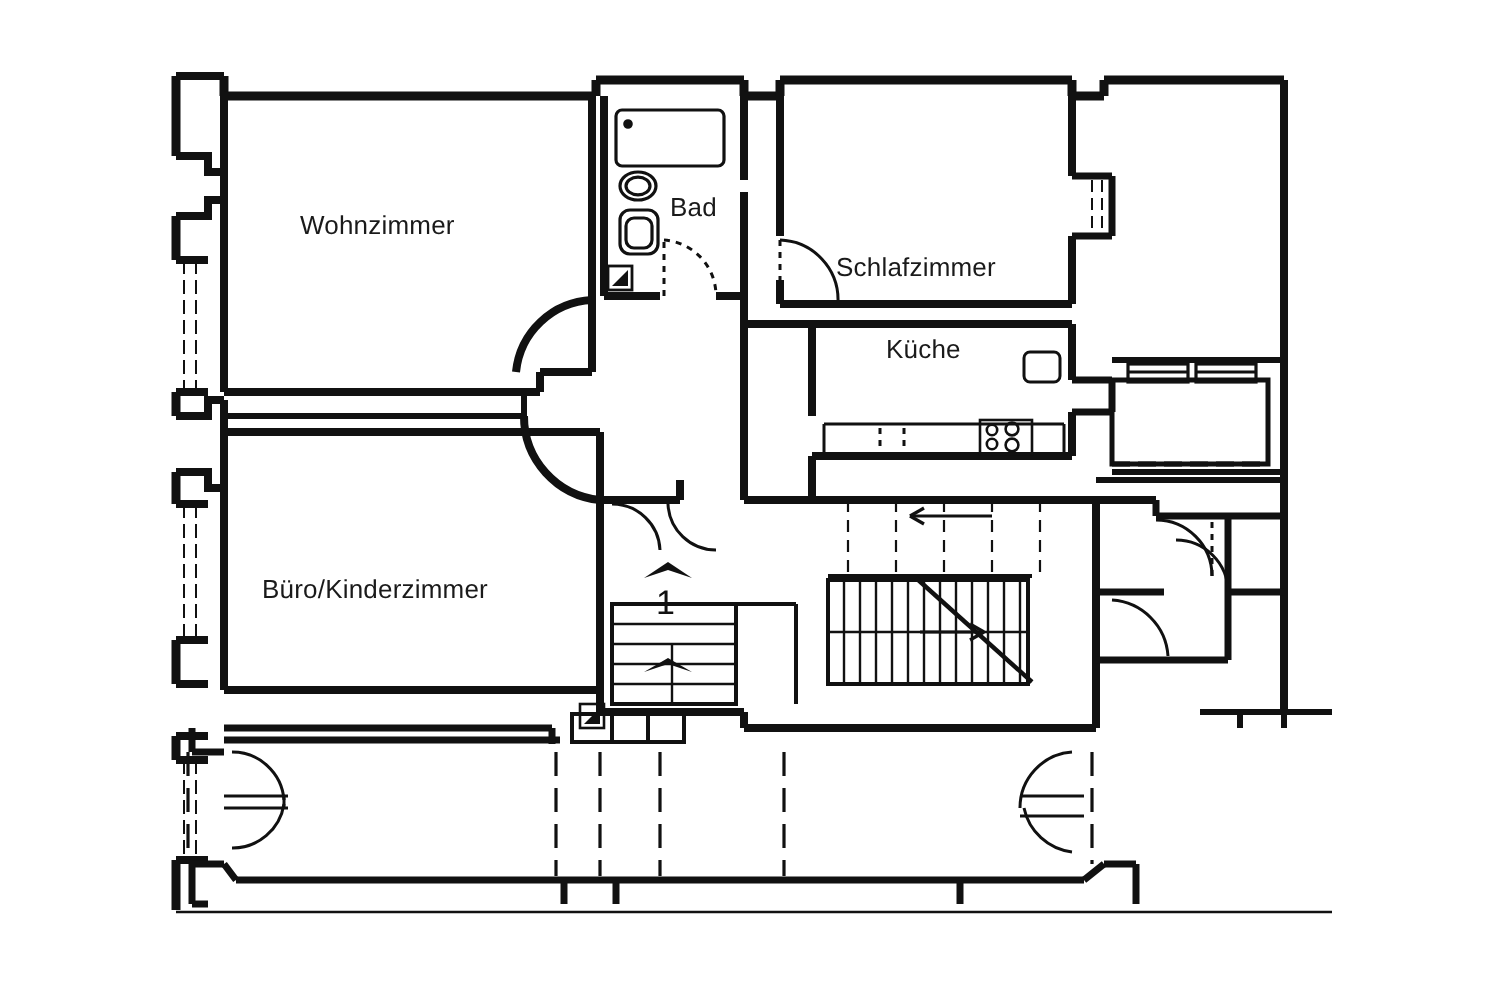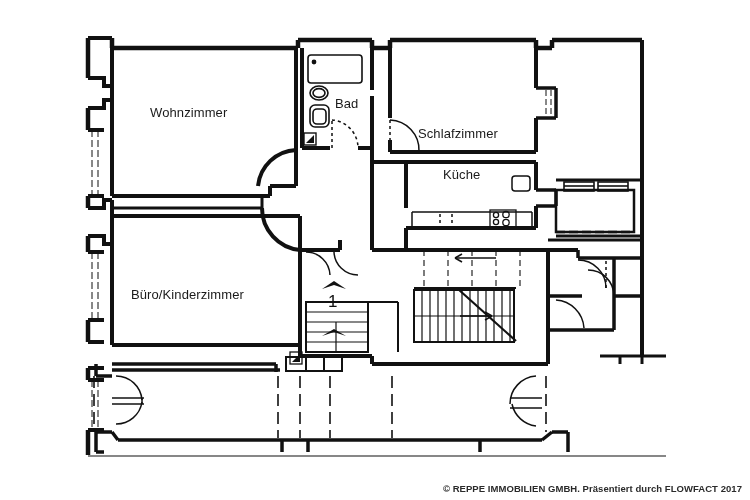--- a/index.html
+++ b/index.html
@@ -434,15 +434,14 @@
   </svg>
 
   <div class="room-label" style="left:150px; top:105px;">Wohnzimmer</div>
   <div class="room-label" style="left:131px; top:272px;margin-top:15px;">Büro/Kinderzimmer</div>
   <div class="room-label" style="left:335px; top:96px;">Bad</div>
   <div class="room-label" style="left:418px; top:85px;margin-top:41px;">Schlafzimmer</div>
   <div class="room-label" style="left:443px; top:167px;text-align:center;">Küche</div>
 
   <div class="stair-num" style="left:328px; top:292px;">1</div>
 
-  <div id="copyright-line">© REPPE IMMOBILIEN GMBH. Präsentiert durch FLOWFACT 2017</div>
 
 </div>
 
 </body></html>

